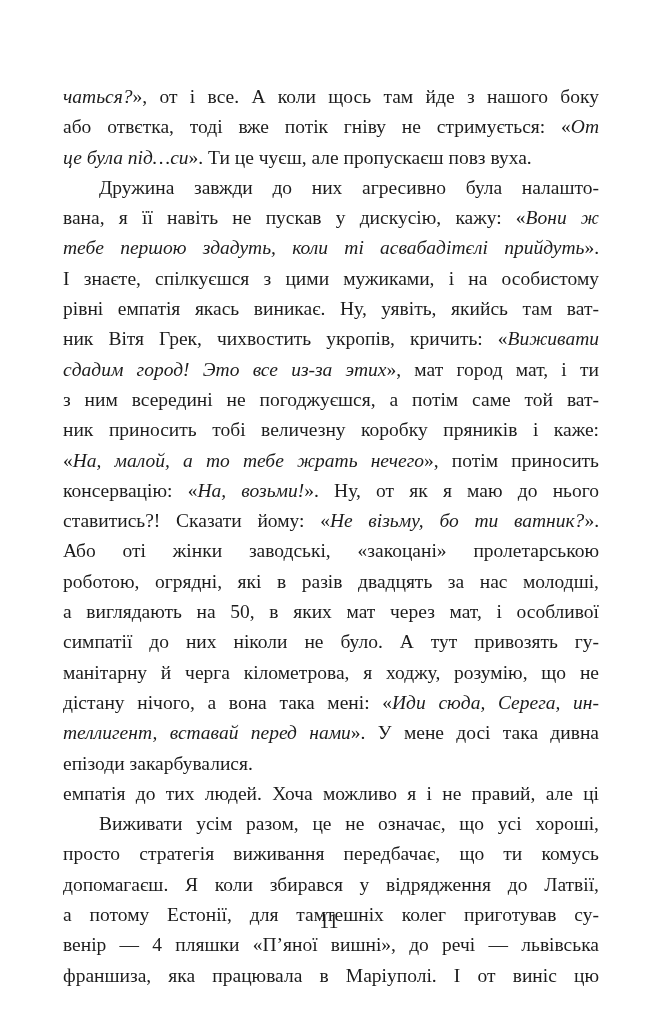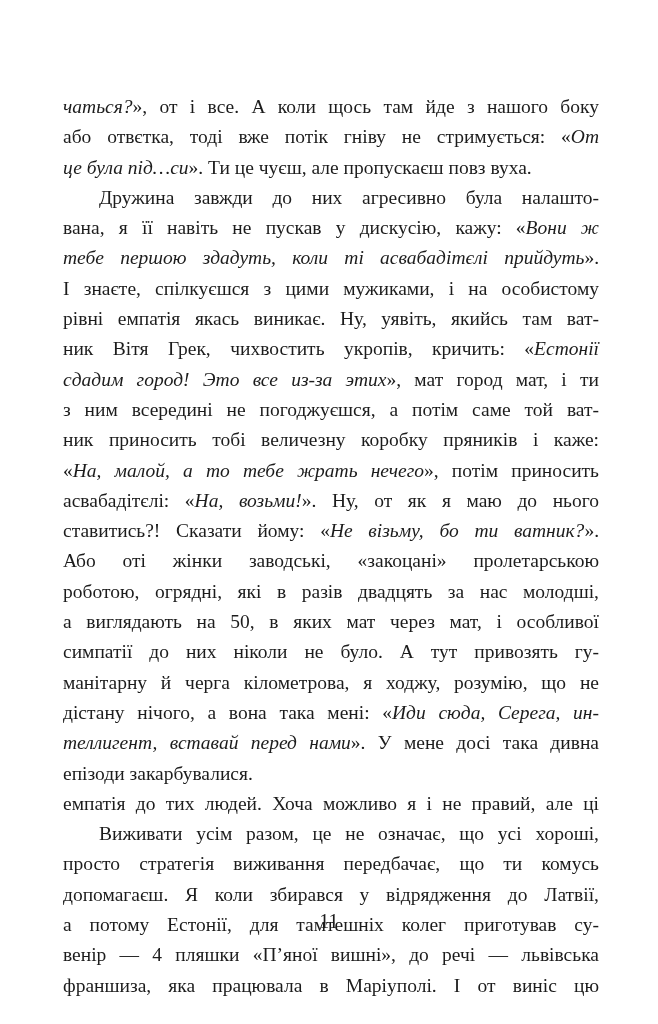--- a/index.html
+++ b/index.html
@@ -3,21 +3,21 @@
 <meta charset="utf-8">
 <style>
   html, body { margin: 0; padding: 0; background: #ffffff; }
   body { width: 658px; height: 1024px; position: relative; overflow: hidden; }
   .page {
     position: absolute; left: 0; top: 0; width: 658px; height: 1024px;
     background: #ffffff; color: #1c1c1c;
     font-family: "Liberation Serif", "DejaVu Serif", serif;
   }
   .text {
-    position: absolute; left: 63px; top: 92px; width: 536px;
+    position: absolute; left: 63px; top: 82px; width: 536px;
   }
   .line {
     display: block; height: 30.3px; line-height: 30.3px;
     font-size: 19.5px; white-space: nowrap;
     text-align: justify; text-align-last: justify;
   }
   .line.last { text-align-last: left; }
   .line.indent { padding-left: 36px; }
   .line i { font-style: italic; }
   .page-number {
@@ -31,26 +31,26 @@
 <div class="page">
   <div class="text" id="text">
       <span class="line"><i>чаться?</i><span>», от і все. А коли щось там йде з нашого боку</span></span>
       <span class="line"><span>або отвєтка, тоді вже потік гніву не стримується: «</span><i>От</i></span>
       <span class="line last"><i>це була під…си</i><span>». Ти це чуєш, але пропускаєш повз вуха.</span></span>
       <span class="line indent"><span>Дружина завжди до них агресивно була налашто-</span></span>
       <span class="line"><span>вана, я її навіть не пускав у дискусію, кажу: «</span><i>Вони ж</i></span>
       <span class="line"><i>тебе першою здадуть, коли ті асвабадітєлі прийдуть</i><span>».</span></span>
       <span class="line"><span>І знаєте, спілкуєшся з цими мужиками, і на особистому</span></span>
       <span class="line"><span>рівні емпатія якась виникає. Ну, уявіть, якийсь там ват-</span></span>
-      <span class="line"><span>ник Вітя Грек, чихвостить укропів, кричить: «</span><i>Естонії</i></span>
+      <span class="line"><span>ник Вітя Грек, чихвостить укропів, кричить: «</span><i>Виживати</i></span>
       <span class="line"><i>сдадим город! Это все из-за этих</i><span>», мат город мат, і ти</span></span>
       <span class="line"><span>з ним всередині не погоджуєшся, а потім саме той ват-</span></span>
       <span class="line"><span>ник приносить тобі величезну коробку пряників і каже:</span></span>
       <span class="line"><span>«</span><i>На, малой, а то тебе жрать нечего</i><span>», потім приносить</span></span>
-      <span class="line"><span>асвабадітєлі: «</span><i>На, возьми!</i><span>». Ну, от як я маю до нього</span></span>
+      <span class="line"><span>консервацію: «</span><i>На, возьми!</i><span>». Ну, от як я маю до нього</span></span>
       <span class="line"><span>ставитись?! Сказати йому: «</span><i>Не візьму, бо ти ватник?</i><span>».</span></span>
       <span class="line"><span>Або оті жінки заводські, «закоцані» пролетарською</span></span>
       <span class="line"><span>роботою, огрядні, які в разів двадцять за нас молодші,</span></span>
       <span class="line"><span>а виглядають на 50, в яких мат через мат, і особливої</span></span>
       <span class="line"><span>симпатії до них ніколи не було. А тут привозять гу-</span></span>
       <span class="line"><span>манітарну й черга кілометрова, я ходжу, розумію, що не</span></span>
       <span class="line"><span>дістану нічого, а вона така мені: «</span><i>Иди сюда, Серега, ин-</i></span>
       <span class="line"><i>теллигент, вставай перед нами</i><span>». У мене досі така дивна</span></span>
       <span class="line last"><span>епізоди закарбувалися.</span></span>
       <span class="line"><span>емпатія до тих людей. Хоча можливо я і не правий, але ці</span></span>

